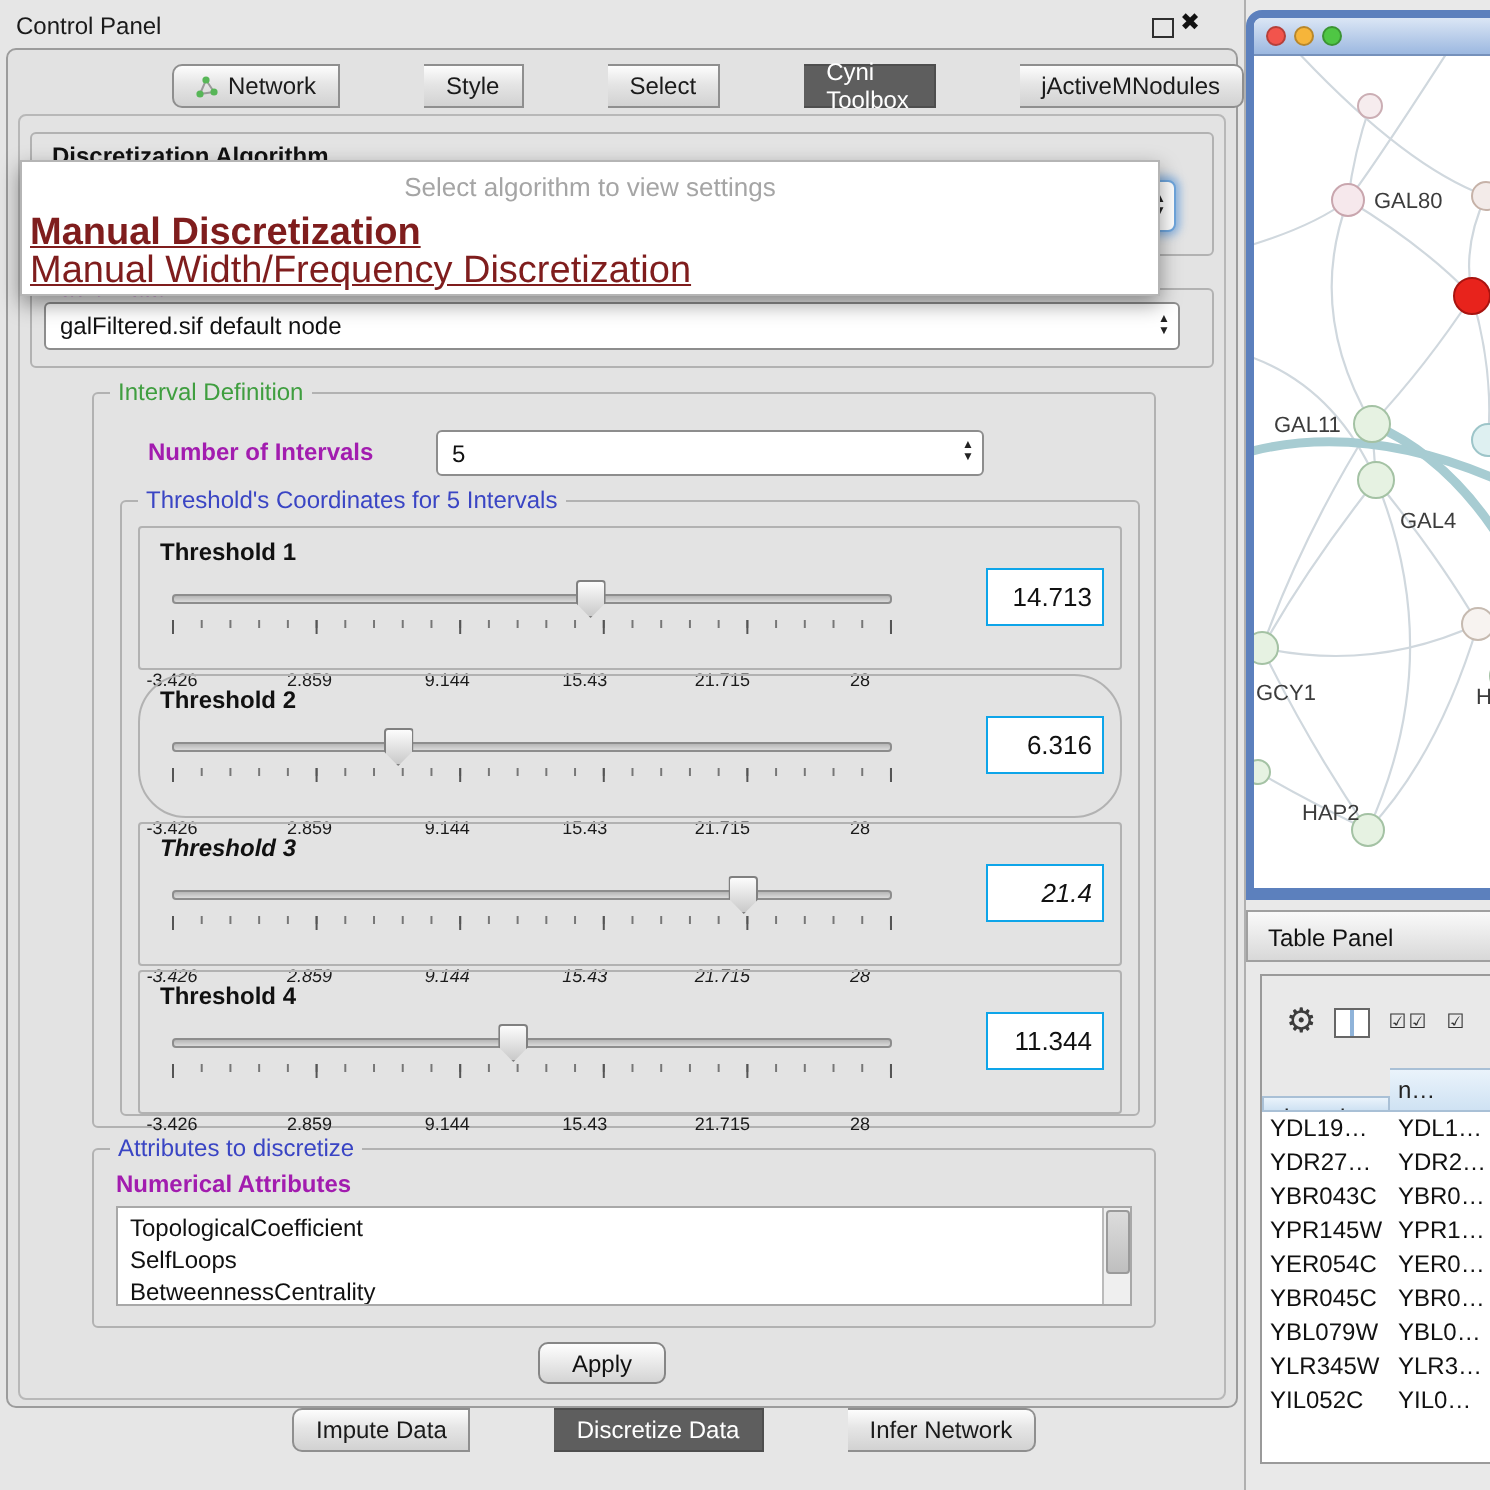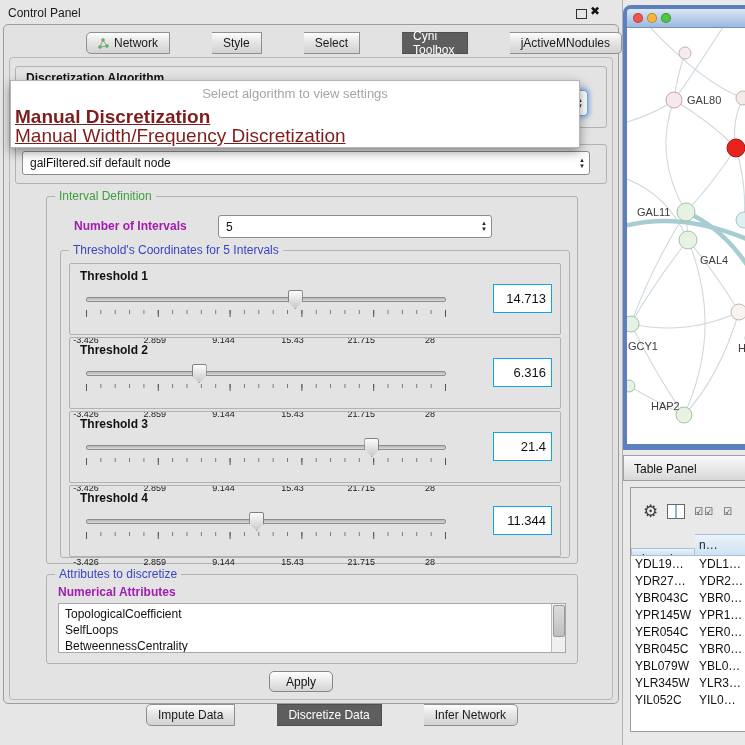--- a/index.html
+++ b/index.html
@@ -182,39 +182,39 @@
               <span style="left: 0%;">-3.426</span>
               <span style="left: 20%;">2.859</span>
               <span style="left: 40%;">9.144</span>
               <span style="left: 60%;">15.43</span>
               <span style="left: 80%;">21.715</span>
               <span style="left: 100%;">28</span>
             </div>
           </div>
           <div class="th-value">14.713</div>
         </div>
-        <div class="threshold-panel" style="top: 86px;">
+        <div class="threshold-panel" style="top: 86px; border-radius: 24px;">
           <div class="th-label">Threshold 2</div>
           <div class="slider">
             <div class="slider-track"></div>
             <div class="ticks-minor"></div>
             <div class="ticks-major"></div>
             <div class="slider-thumb" style="left: calc(31% - 6px);"></div>
             <div class="slider-labels">
               <span style="left: 0%;">-3.426</span>
               <span style="left: 20%;">2.859</span>
               <span style="left: 40%;">9.144</span>
               <span style="left: 60%;">15.43</span>
               <span style="left: 80%;">21.715</span>
               <span style="left: 100%;">28</span>
             </div>
           </div>
           <div class="th-value">6.316</div>
         </div>
-        <div class="threshold-panel" style="top: 160px;">
+        <div class="threshold-panel" style="top: 160px; font-style: italic;">
           <div class="th-label">Threshold 3</div>
           <div class="slider">
             <div class="slider-track"></div>
             <div class="ticks-minor"></div>
             <div class="ticks-major"></div>
             <div class="slider-thumb" style="left: calc(79% - 6px);"></div>
             <div class="slider-labels">
               <span style="left: 0%;">-3.426</span>
               <span style="left: 20%;">2.859</span>
               <span style="left: 40%;">9.144</span>

